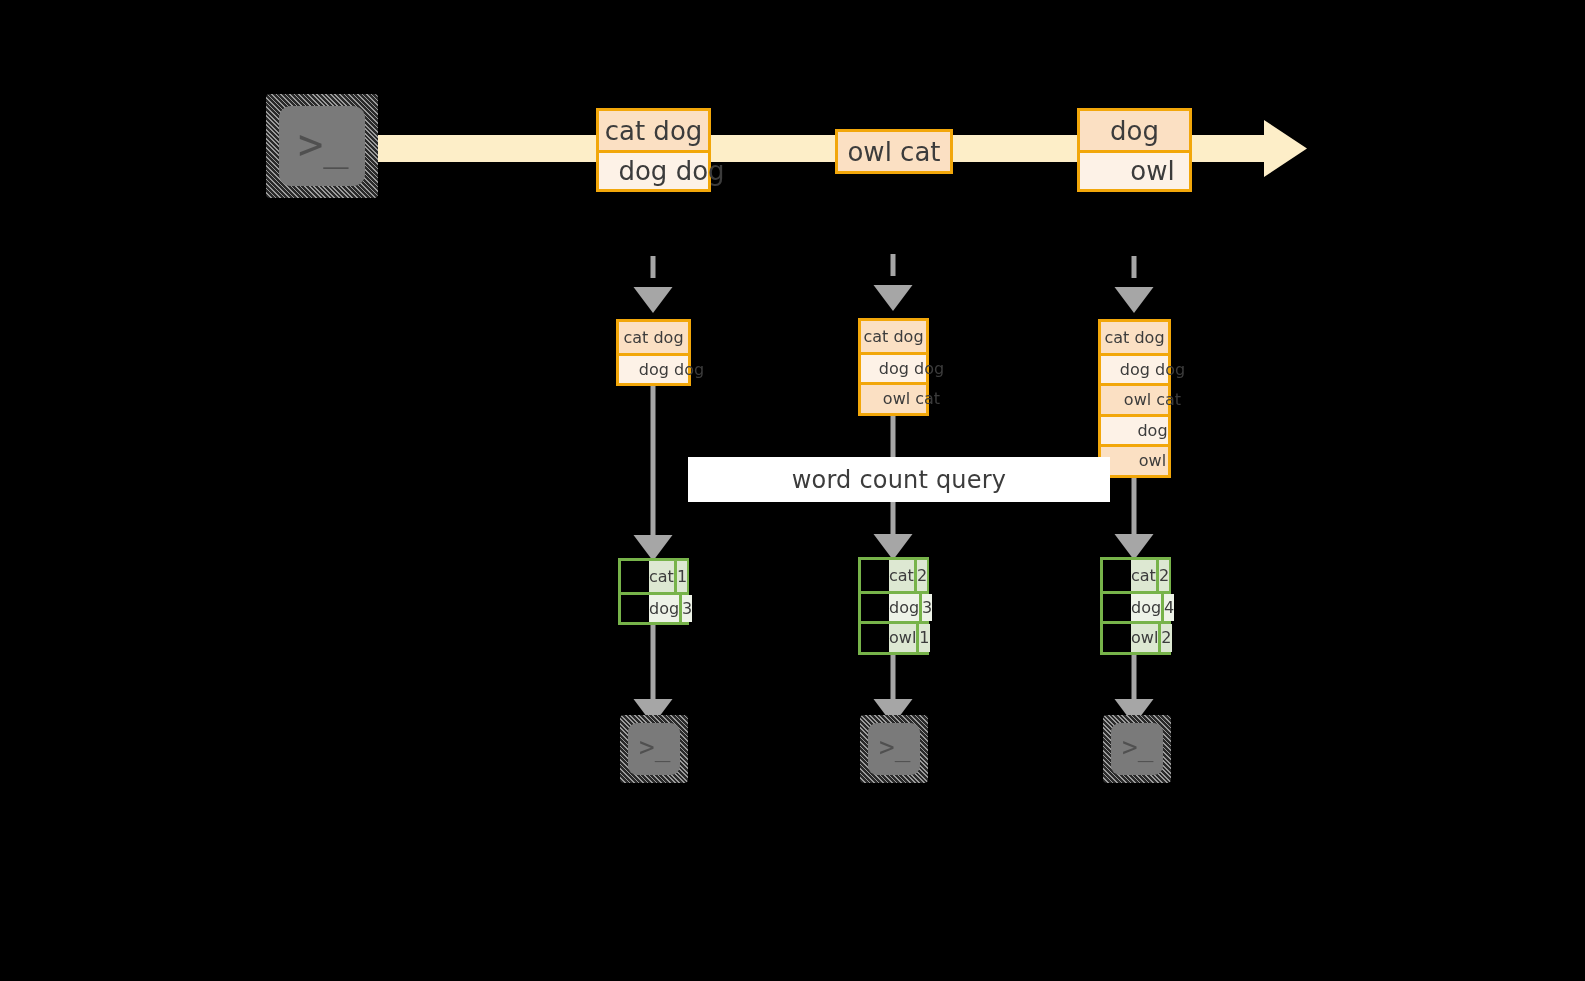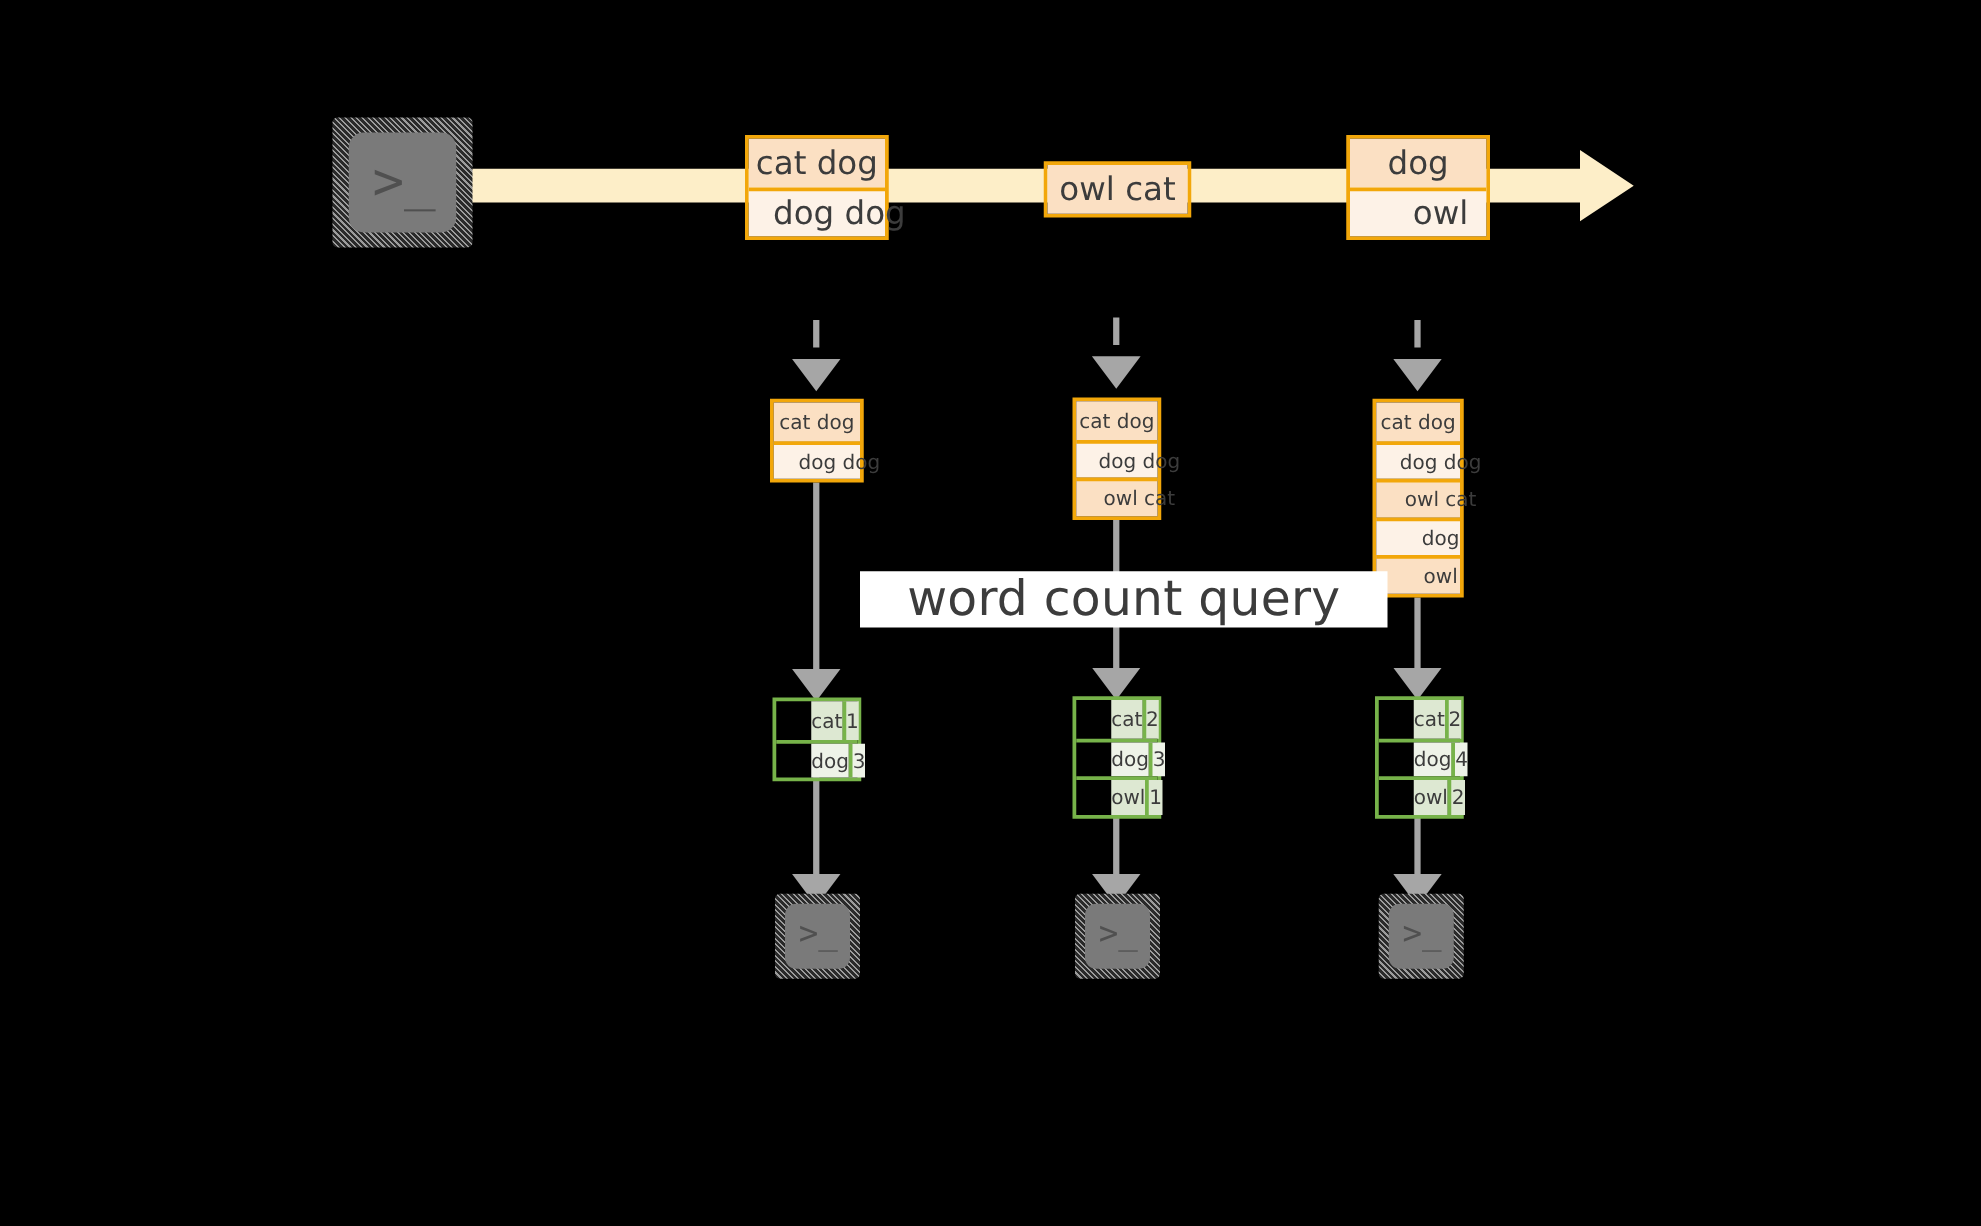--- a/index.html
+++ b/index.html
@@ -44,21 +44,21 @@
         background-image:repeating-linear-gradient(45deg,
            #9b9b9b 0px,#9b9b9b 1.2px,#2a2a2a 1.2px,#2a2a2a 3.2px);}
   .term .inner{position:absolute;border-radius:12px;background:#7a7a7a;}
   .term .glyph{position:absolute;color:#2e2e2e;line-height:1;
         font-family:"DejaVu Sans Mono","Liberation Mono",monospace;
         opacity:.55;}
 
   
   .banner{position:absolute;background:#ffffff;display:flex;align-items:center;
           justify-content:center;}
-  .banner span{font-size:39px;color:#3c3c3c;letter-spacing:.2px;}
+  .banner span{font-size:24px;color:#3c3c3c;letter-spacing:.2px;}
 </style>
 </head>
 <body>
 
 <div class="stage">
 
   <svg class="layer" viewBox="0 0 1585 981">
     <defs>
       <marker id="ah" markerWidth="9" markerHeight="9" refX="2.6" refY="4.5" orient="auto" markerUnits="strokeWidth">
         <path d="M0,0.6 L0,8.4 L5.2,4.5 z" fill="#a6a6a6"></path>

